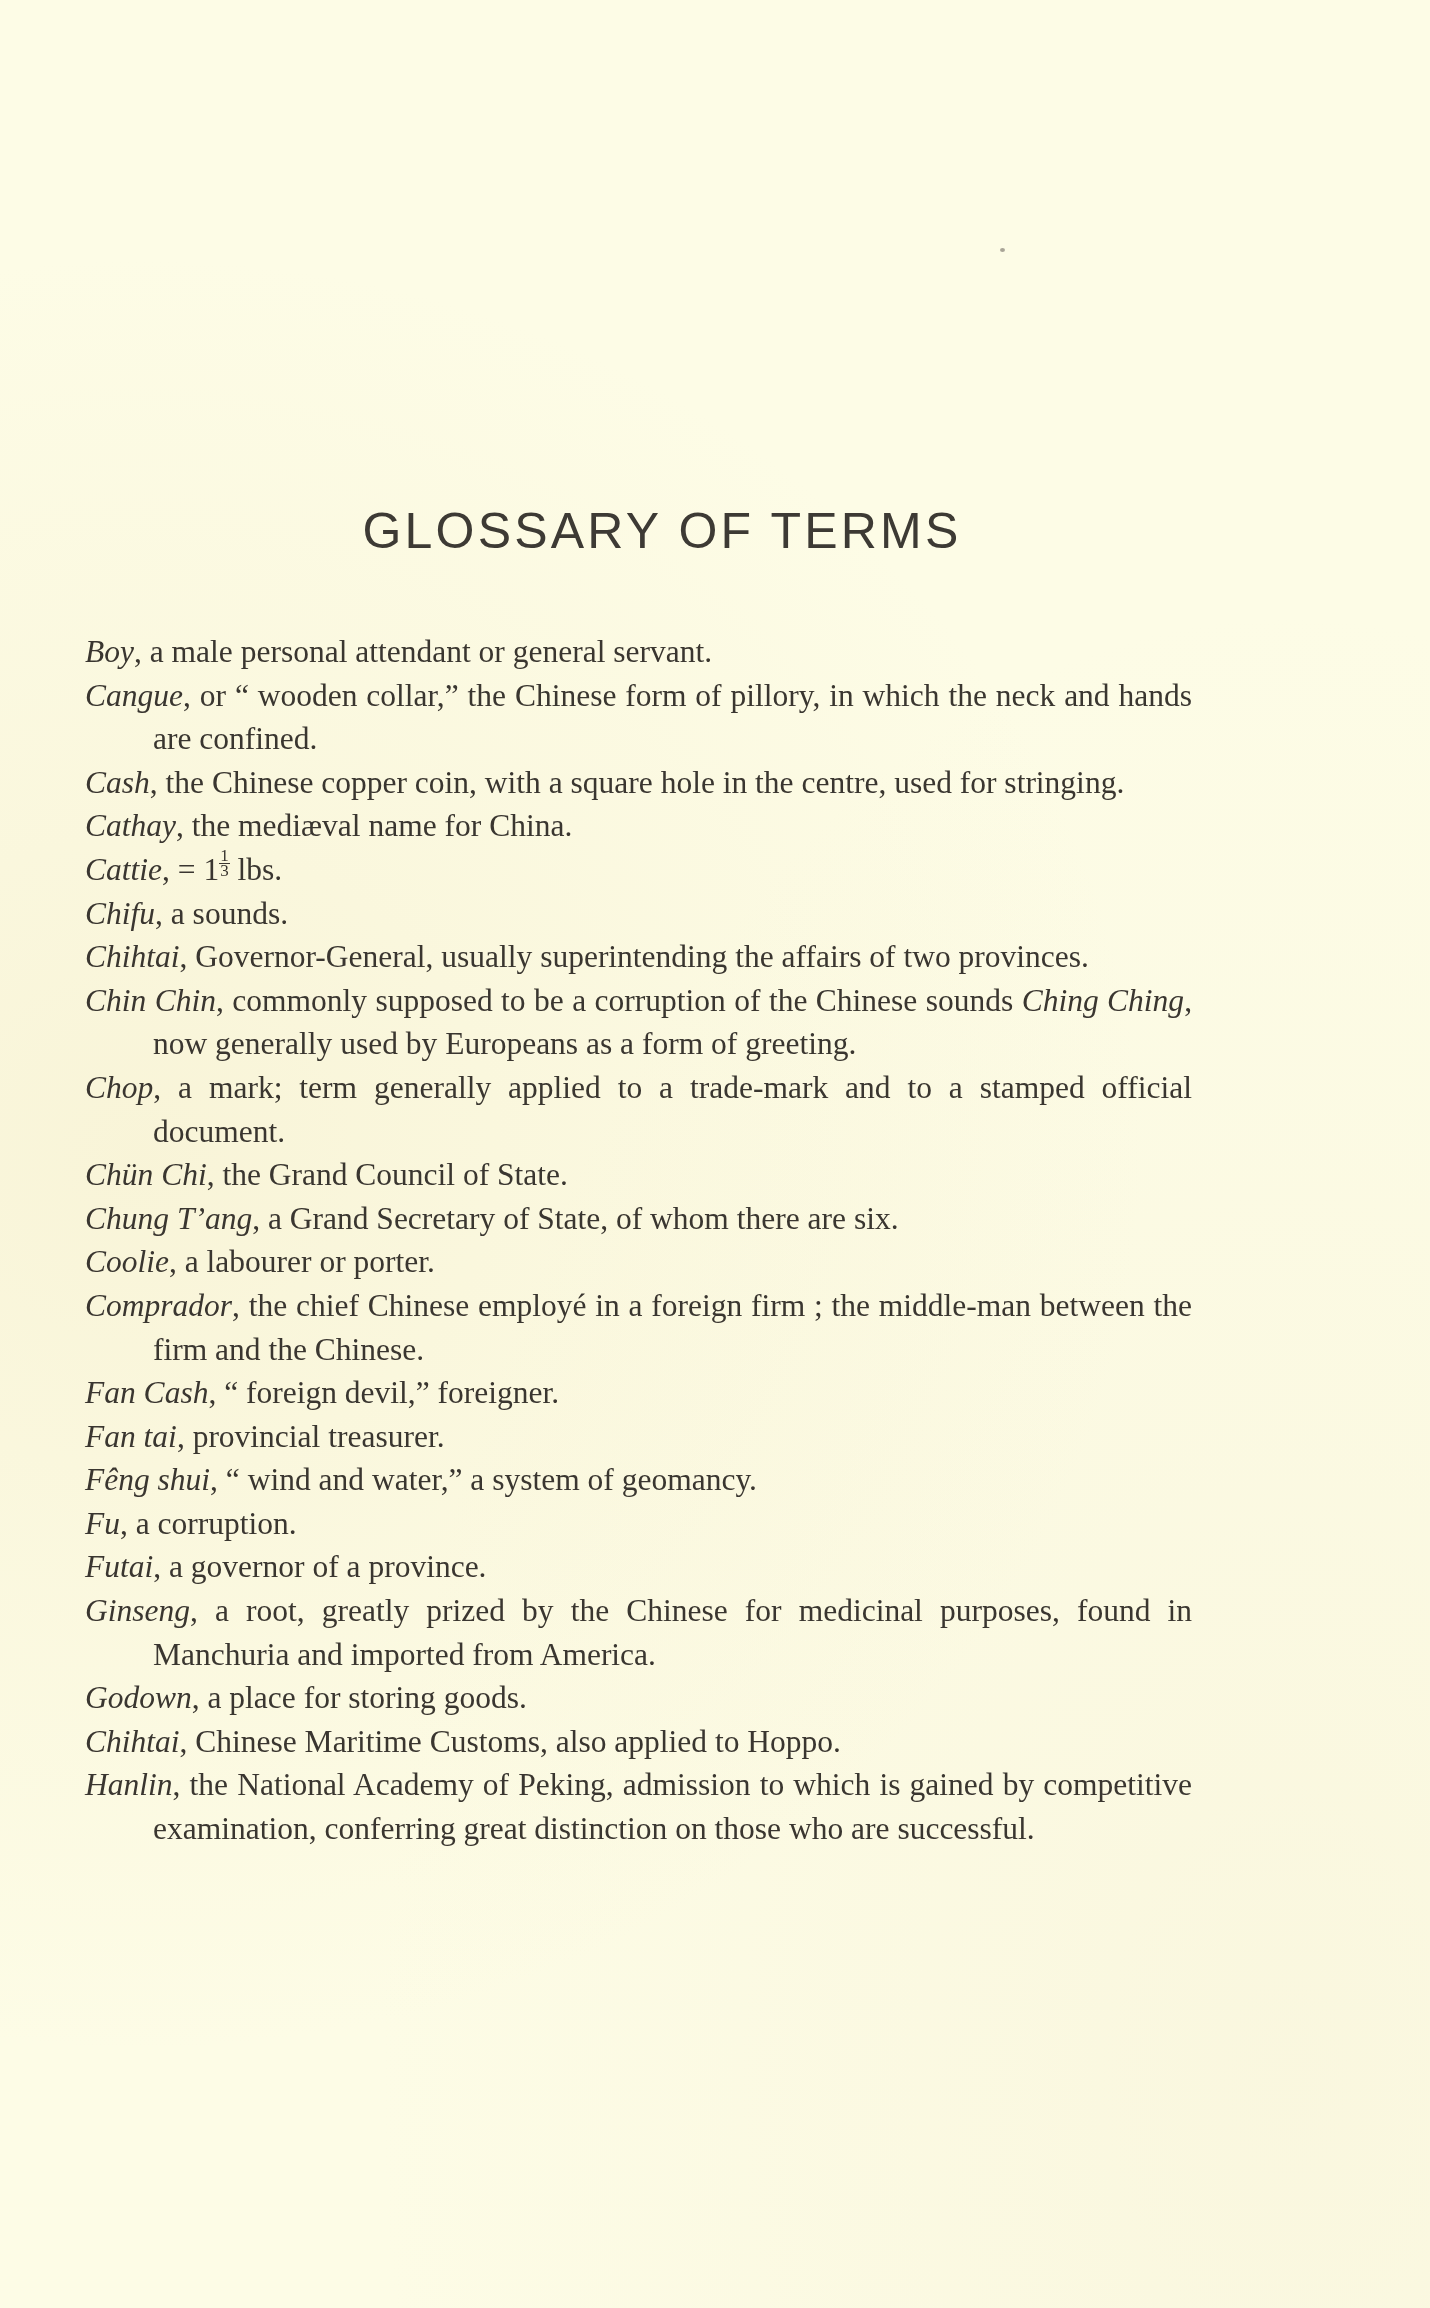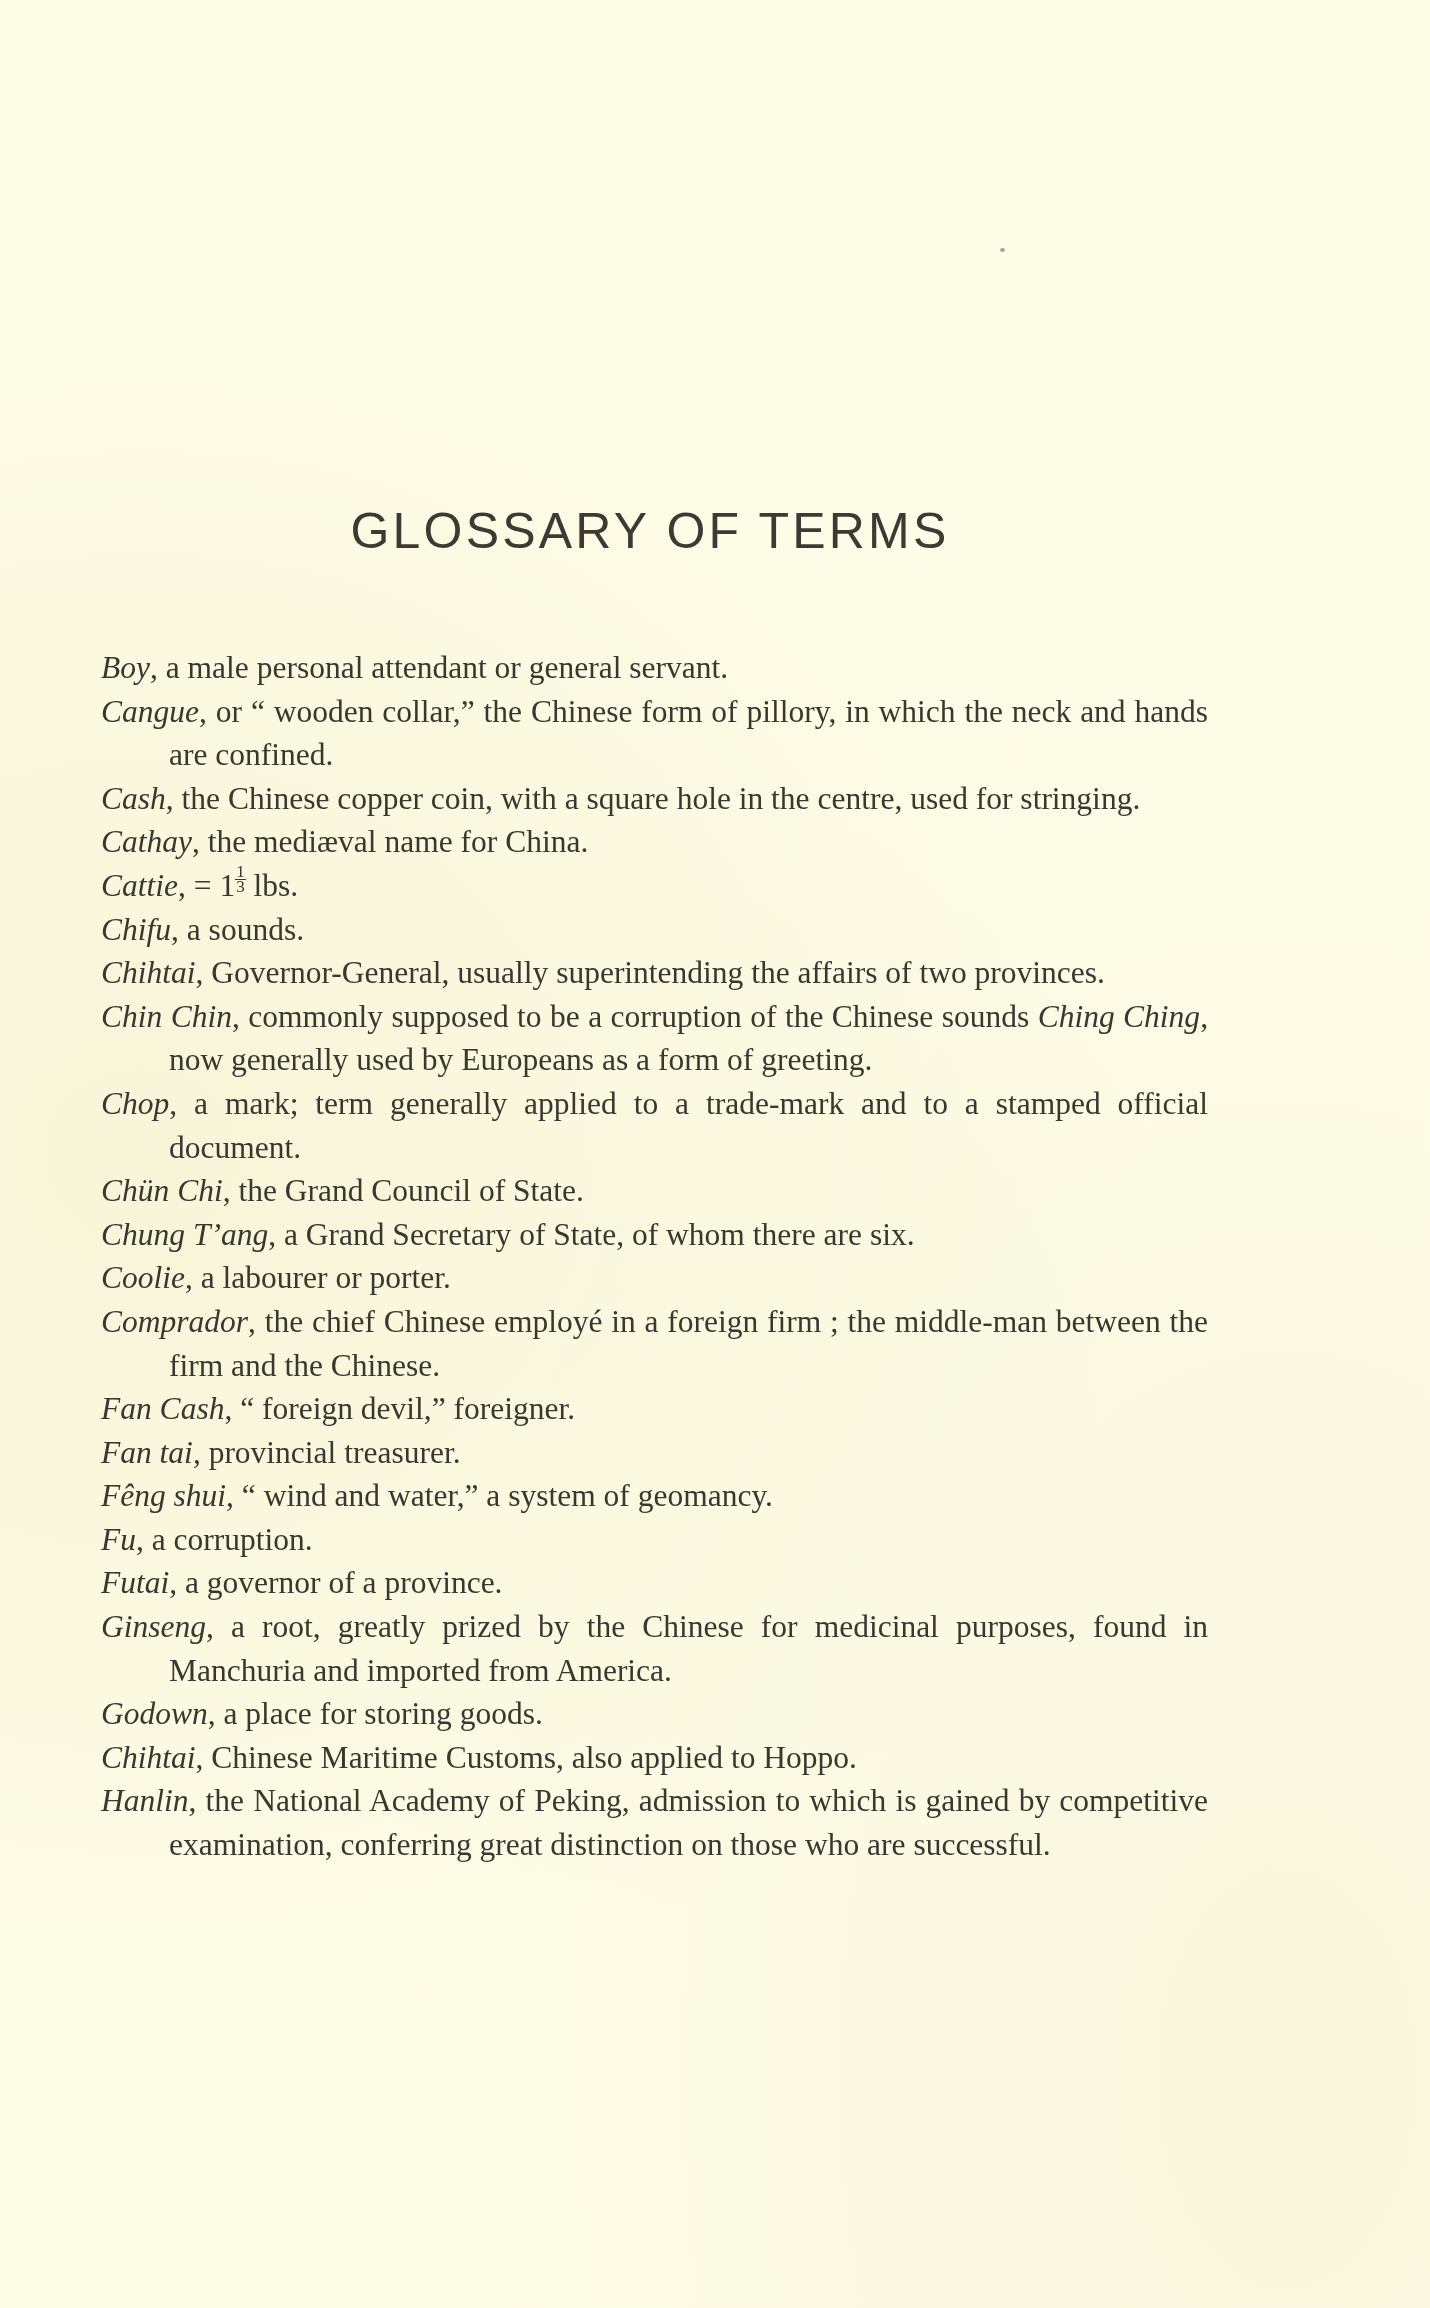--- a/index.html
+++ b/index.html
@@ -18,37 +18,37 @@
         radial-gradient(ellipse at 10% 50%, rgba(240,230,190,0.35), rgba(255,255,240,0) 55%),
         radial-gradient(ellipse at 90% 90%, rgba(240,232,200,0.25), rgba(255,255,240,0) 50%);
       pointer-events: none;
     }
     .speck {
       position: absolute; width: 5px; height: 4px; border-radius: 50%;
       background: #a9a597;
     }
     .title {
       position: absolute;
-      left: 0; width: 1300px;
+      left: 12px; width: 1300px;
       top: 502px;
       text-align: center;
       font-family: "Liberation Sans", "DejaVu Sans", sans-serif;
       font-size: 50px;
       letter-spacing: 3.2px;
       font-weight: normal;
       color: #3d3a34;
       margin: 0;
       padding-left: 0;
     }
     .glossary {
       position: absolute;
       left: 85px;
       top: 630px;
       width: 1107px;
-      margin: 16px; padding: 0;
+      margin: 0; padding: 0;
       list-style: none;
       font-size: 31.5px;
       line-height: 43.6px;
     }
     .entry {
       padding-left: 68px;
       text-indent: -68px;
       text-align: justify;
       margin: 0;
     }

